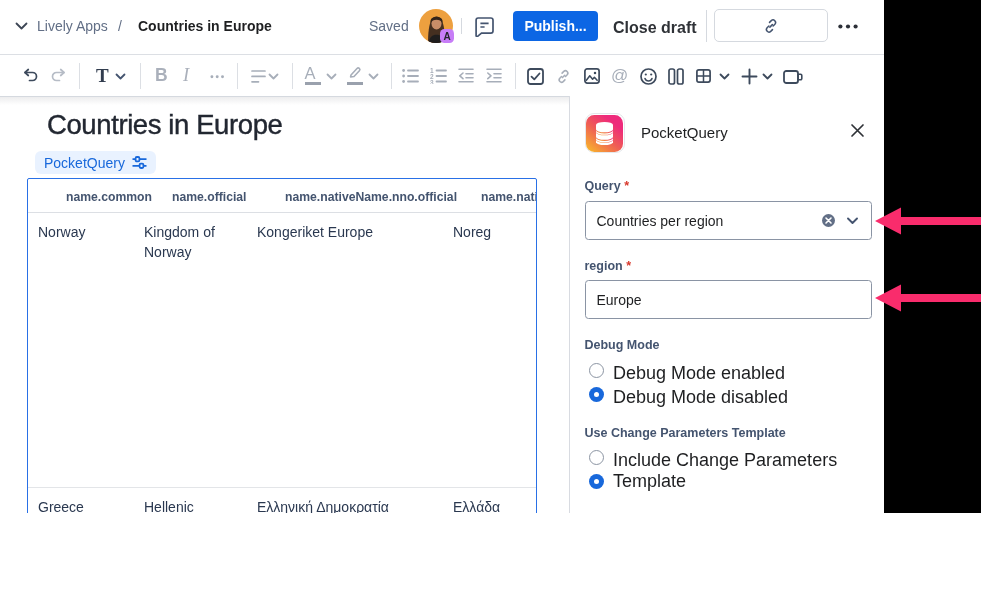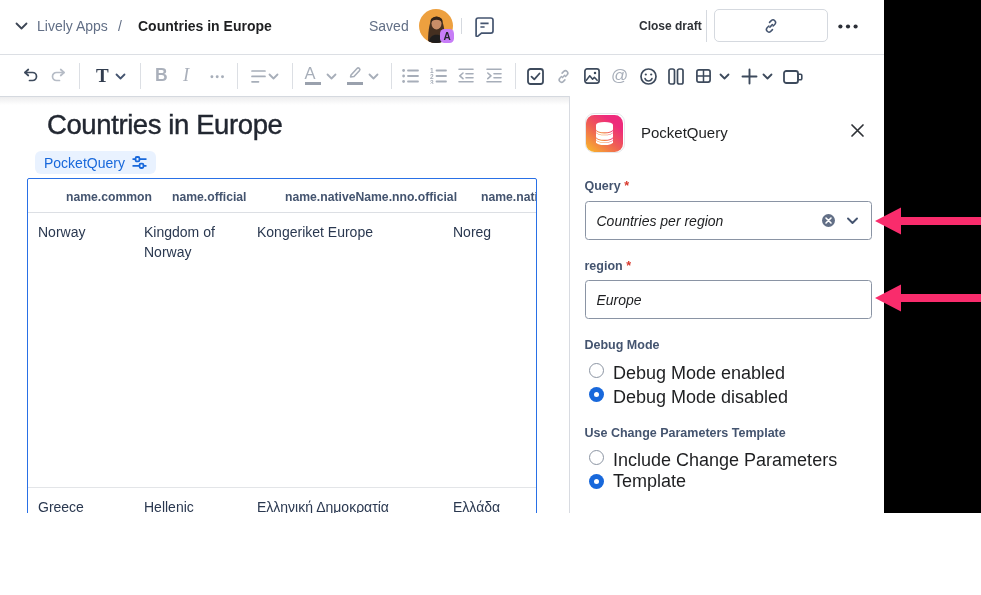--- a/index.html
+++ b/index.html
@@ -8,21 +8,21 @@
 #app { position:relative; width:981px; height:513px; overflow:hidden; }
 .abs { position:absolute; }
 
 #nav { position:absolute; left:0; top:0; width:884.5px; height:55px; background:#fff;
   border-bottom:1px solid #dcdfe4; }
 .navtxt { font-size:14px; color:#626f86; }
 #crumb-title { font-weight:bold; color:#1e1f21; font-size:14px; }
 #publish { position:absolute; left:513px; top:11px; width:85px; height:30px;
   background:#0c66e4; border-radius:4px; color:#fff; font-weight:bold; font-size:14px;
   display:flex; align-items:center; justify-content:center; }
-#closedraft { position:absolute; left:639px; top:19px; font-size:12px; font-weight:bold; color:#2f3237; }
+#closedraft { position:absolute; left:613px; top:19px; font-size:16px; font-weight:bold; color:#2f3237; }
 #sharegrp { position:absolute; left:714px; top:9px; width:114px; height:33px;
   border:1px solid #d5d9df; border-radius:5px; display:flex; }
 #sharegrp .cell1 { width:82px; border-right:1px solid #d5d9df; display:flex; align-items:center; justify-content:center; gap:7px; }
 #sharegrp .cell2 { flex:1; display:flex; align-items:center; justify-content:center; }
 .sep-v { position:absolute; width:1px; background:#d5d9df; }
 
 #toolbar { position:absolute; left:0; top:56px; width:885px; height:41px; background:#fff;
   border-bottom:1px solid #d5d9df; }
 #tbshadow { position:absolute; left:0; top:97px; width:884.5px; height:8px;
   background:linear-gradient(#ededee, #ffffff); }
@@ -40,21 +40,21 @@
 #pqtable .rowline { position:absolute; left:0; top:308px; width:100%; height:1px; background:#e3e5e8; }
 .hcell { position:absolute; font-size:12.2px; font-weight:bold; color:#44546f; top:11px; white-space:nowrap;padding-left:28px; }
 .ccell { position:absolute; font-size:14px; color:#2a3850; line-height:20px; }
 
 #divider { position:absolute; left:569px; top:96px; width:1px; height:499px; background:#d8dbe1; }
 #panel { position:absolute; left:570px; top:96px; width:315px; height:499px; background:#fff; }
 .plabel { position:absolute; font-size:12.5px; font-weight:bold; color:#44546f; }
 .plabel .req { color:#d8382c; margin-left:3.5px; }
 .pbox { position:absolute; left:14.5px; width:287px; height:39px; border:1.3px solid #8a94a4;
   border-radius:3.5px; background:#fff; font-size:14px; color:#1e1f21;
-  display:flex; align-items:center; padding-left:11px;font-style:italic; }
+  display:flex; align-items:center; padding-left:11px; }
 .radio { position:absolute; width:15px; height:15px; border-radius:50%; }
 .radio.off { border:1.5px solid #8c95a3; background:#fff; }
 .radio.on { background:#1868db; }
 .radio.on::after { content:""; position:absolute; left:5px; top:5px; width:5px; height:5px;
   border-radius:50%; background:#fff; }
 .rtext { position:absolute; font-size:18px; color:#1e1f21; }
 
 #strip { position:absolute; left:884px; top:0; width:97px; height:595px; background:#000; }
 .arrow { position:absolute; }
 </style>
@@ -85,20 +85,21 @@
       <path d="M10 35 C10 28.5 13 25.8 17.5 25.8 C22 25.8 25 28.5 25 35 Z" fill="#1f1d1d"></path>
     </g>
   </svg>
   <div class="abs" style="left:440px;top:29px;width:14px;height:14px;border-radius:4.5px;background:#c77df7;display:flex;align-items:center;justify-content:center;font-size:10px;font-weight:bold;color:#23262b;">A</div>
   <div class="sep-v" style="left:461px;top:18px;height:16px"></div>
 
   <svg class="abs" style="left:475px;top:17px" width="19" height="20" viewBox="0 0 19 20">
     <path d="M3.2 1 H15.8 A2.2 2.2 0 0 1 18 3.2 V14 A2.2 2.2 0 0 1 15.8 16.2 H6.5 L2.6 19.3 A0.9 0.9 0 0 1 1.1 18.6 V3.2 A2.2 2.2 0 0 1 3.2 1 Z" fill="none" stroke="#44546f" stroke-width="1.7"></path>
     <path d="M5.4 6.3 H13.6 M5.4 10 H9.6" stroke="#44546f" stroke-width="1.7"></path>
   </svg>
+  <div id="publish">Publish...</div>
   <div id="closedraft">Close draft</div>
   <div class="sep-v" style="left:706px;top:10px;height:32px"></div>
   <div id="sharegrp">
     <div class="cell2">
       <svg width="18" height="18" viewBox="0 0 24 24">
           <g fill="none" stroke="#44546f" stroke-width="2" stroke-linecap="round">
             <path d="M10.5 13.5 L13.8 10.2"></path>
             <path d="M9.2 12 L6.8 14.4 a3.4 3.4 0 0 0 4.8 4.8 L14 16.8"></path>
             <path d="M14.8 12 L17.2 9.6 a3.4 3.4 0 0 0 -4.8 -4.8 L10 7.2"></path>
           </g>

